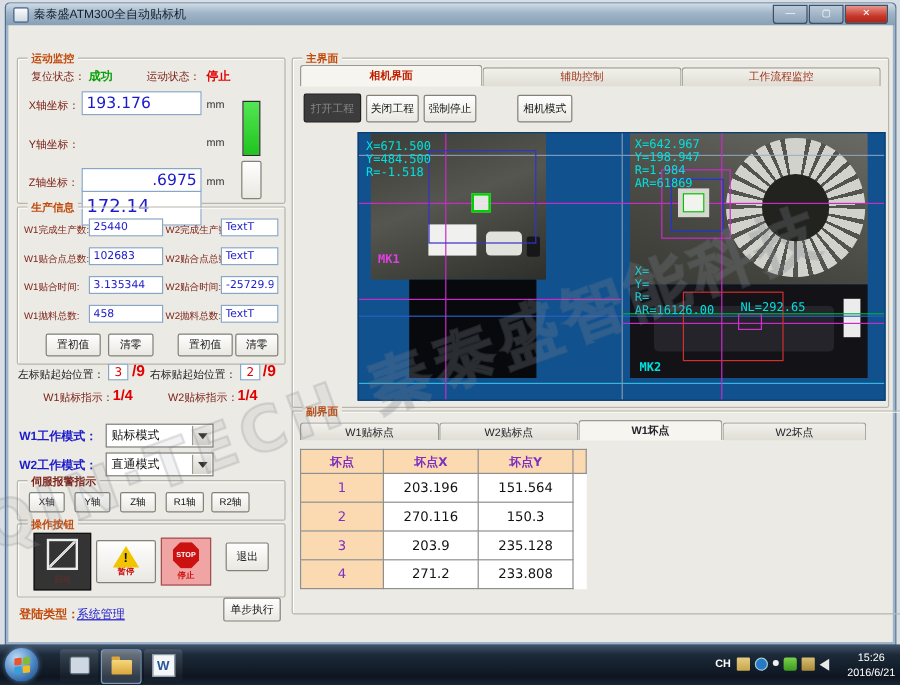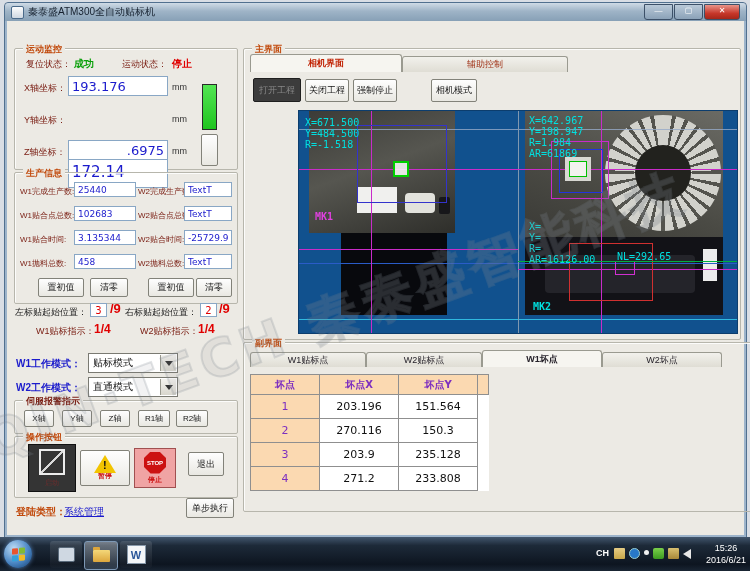--- a/index.html
+++ b/index.html
@@ -182,20 +182,21 @@
 
   <span class="abs" style="left:16px;top:505px;font-size:10px;font-weight:bold;color:#c1490b;">登陆类型：</span>
   <span class="abs" style="left:64px;top:505px;font-size:10px;color:#1b1bcc;text-decoration:underline;">系统管理</span>
   <div class="btn" style="left:186px;top:498px;width:46px;height:18px;">单步执行</div>
 
   <div class="group" style="left:243px;top:48px;width:496px;height:290px;">
     <span class="legend" style="left:8px;top:-5px;">主界面</span>
   </div>
   <div class="tab main-tab sel" style="left:250px;top:54px;width:150px;height:17px;color:#c02000;">相机界面</div>
   <div class="tab main-tab" style="left:402px;top:56px;width:164px;height:15px;">辅助控制</div>
+  <div class="tab main-tab" style="left:568px;top:56px;width:164px;height:15px;">工作流程监控</div>
 
   <div class="btn dark" style="left:253px;top:78px;width:46px;height:22px;">打开工程</div>
   <div class="btn" style="left:305px;top:79px;width:42px;height:21px;">关闭工程</div>
   <div class="btn" style="left:353px;top:79px;width:42px;height:21px;">强制停止</div>
   <div class="btn" style="left:431px;top:79px;width:44px;height:21px;">相机模式</div>
 
   <div class="cam">
 
     <div class="photo" style="left:10px;top:0;width:146px;height:122px;background:linear-gradient(160deg,#3c3c38,#565650 45%,#2e2e2a);"></div>
     <div class="photo" style="left:42px;top:122px;width:106px;height:82px;background:#08090d;"></div>

